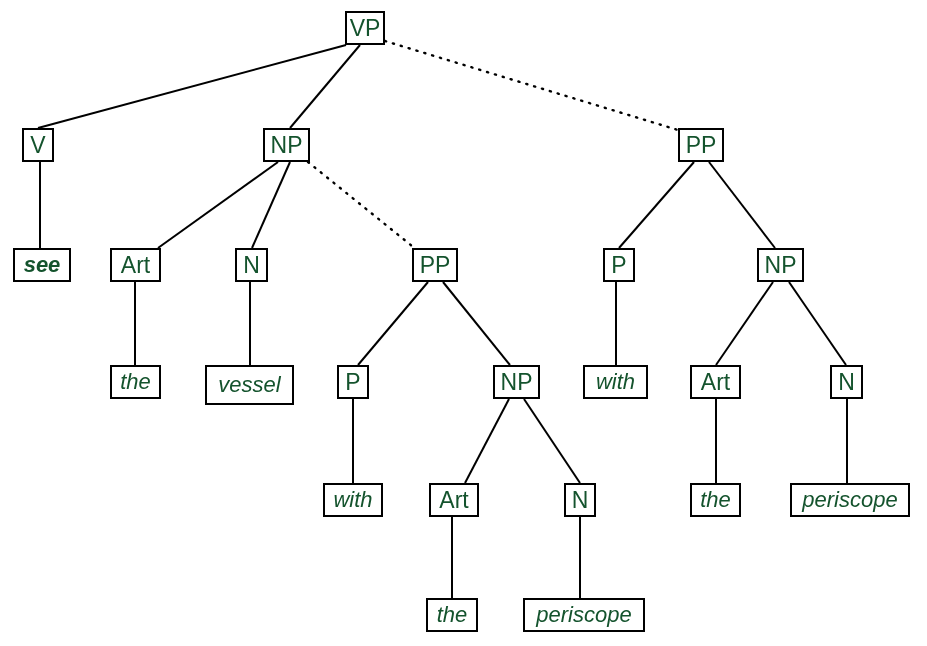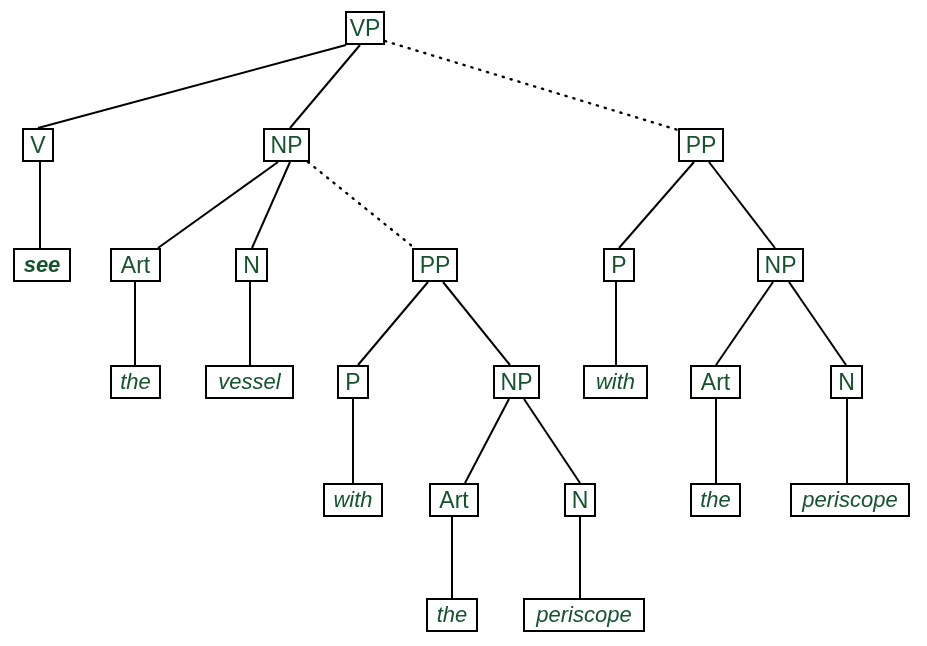--- a/index.html
+++ b/index.html
@@ -99,21 +99,21 @@
       </div>
       <div class="tree-node cat-node" style="left: 603px; top: 248px; width: 32px; height: 34px; border-color: rgb(0, 0, 0);">
         <span>P</span>
       </div>
       <div class="tree-node cat-node" style="left: 757px; top: 248px; width: 47px; height: 34px; border-color: rgb(0, 0, 0);">
         <span>NP</span>
       </div>
       <div class="tree-node leaf-node" style="left: 110px; top: 365px; width: 51px; height: 34px; border-color: rgb(0, 0, 0);">
         <span>the</span>
       </div>
-      <div class="tree-node leaf-node" style="left: 205px; top: 365px; width: 89px; height: 34px; border-color: rgb(0, 0, 0);">
+      <div class="tree-node leaf-node" style="left: 205px; top: 365px; width: 89px; height: 40px; border-color: rgb(0, 0, 0);">
         <span>vessel</span>
       </div>
       <div class="tree-node cat-node" style="left: 337px; top: 365px; width: 32px; height: 34px; border-color: rgb(0, 0, 0);">
         <span>P</span>
       </div>
       <div class="tree-node cat-node" style="left: 493px; top: 365px; width: 47px; height: 34px; border-color: rgb(0, 0, 0);">
         <span>NP</span>
       </div>
       <div class="tree-node leaf-node" style="left: 583px; top: 365px; width: 65px; height: 34px; border-color: rgb(0, 0, 0);">
         <span>with</span>

